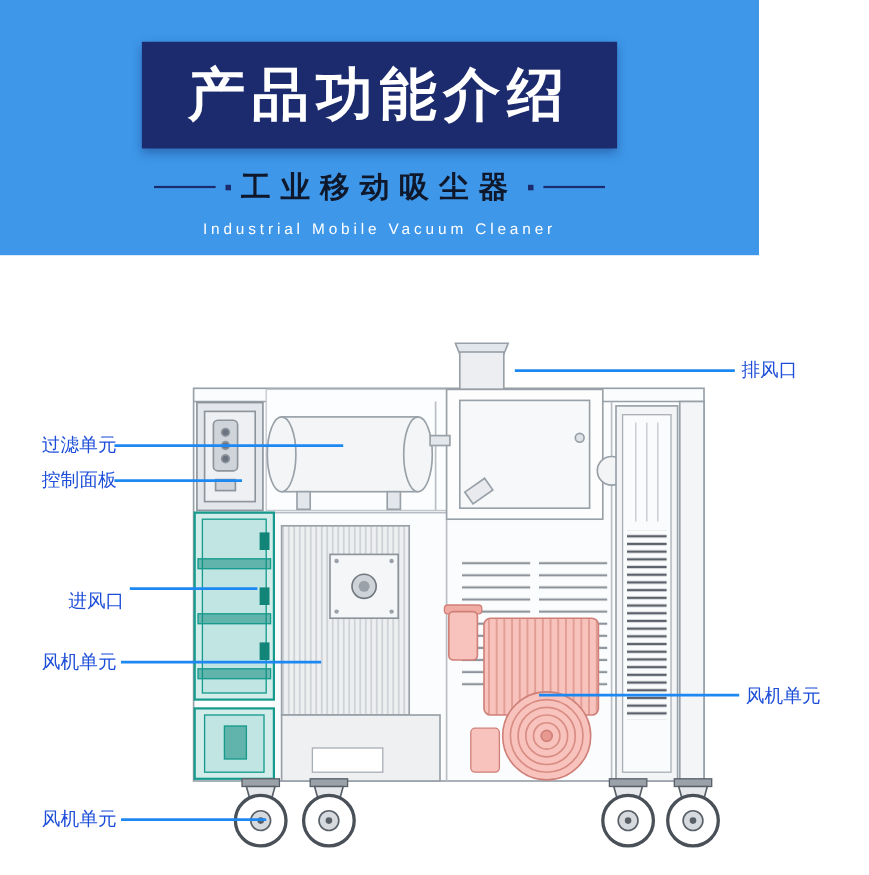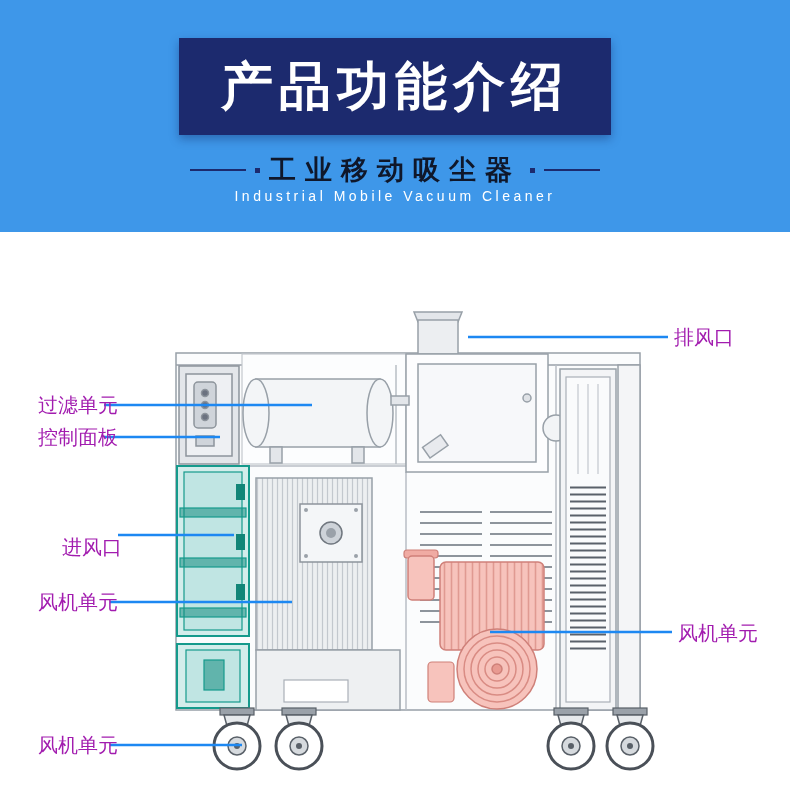--- a/index.html
+++ b/index.html
@@ -3,46 +3,46 @@
 <meta charset="utf-8">
 <style>
   html,body{margin:0;padding:0;background:#ffffff;}
   .page{
     position:relative;width:790px;height:795px;margin:0 auto;
     background:#ffffff;overflow:hidden;
     font-family:"Liberation Sans",sans-serif;
   }
   
   .banner{
-    position:absolute;top:0;left:0;width:790px;height:232px;
+    position:absolute;top:0;left:0;width:690px;height:232px;
     background:#3e97e9;
     display:flex;flex-direction:column;align-items:center;
   }
   .title-box{
     margin-top:38px;width:432px;height:97px;background:#1c2a6e;
     display:flex;align-items:center;justify-content:center;
     box-shadow:0 4px 9px rgba(12,24,80,.35);
   }
   .title-box h1{
     margin:0;color:#ffffff;font-size:52px;font-weight:700;letter-spacing:6px;
   }
   .subtitle-row{
     margin-top:17px;display:flex;align-items:center;gap:9px;color:#0f172a;
   }
   .deco-line{width:56px;height:2px;background:#1c2a6e;}
   .deco-sq{width:5px;height:5px;background:#1c2a6e;}
   .subtitle-cn{font-size:27px;font-weight:700;letter-spacing:9px;}
   .subtitle-en{
-    color:#ffffff;font-size:14px;letter-spacing:3.5px;font-weight:500;
+    margin-top:12px;color:#ffffff;font-size:14px;letter-spacing:3.5px;font-weight:500;
   }
   
   .diagram{position:absolute;top:232px;left:0;width:790px;height:563px;}
   .diagram svg{position:absolute;top:0;left:0;}
   .callout{
-    position:absolute;font-size:20px;color:#a21caf;white-space:nowrap;line-height:22px;
+    position:absolute;font-size:17px;color:#1d4ed8;white-space:nowrap;line-height:22px;
   }
   .co-exhaust{left:674px;top:94px;}
   .co-backblow{left:38px;top:162px;}
   .co-control{left:38px;top:194px;}
   .co-inlet{left:62px;top:304px;}
   .co-filter{left:38px;top:359px;}
   .co-fan{left:678px;top:390px;}
   .co-caster{left:38px;top:502px;}
 </style>
 </head>

